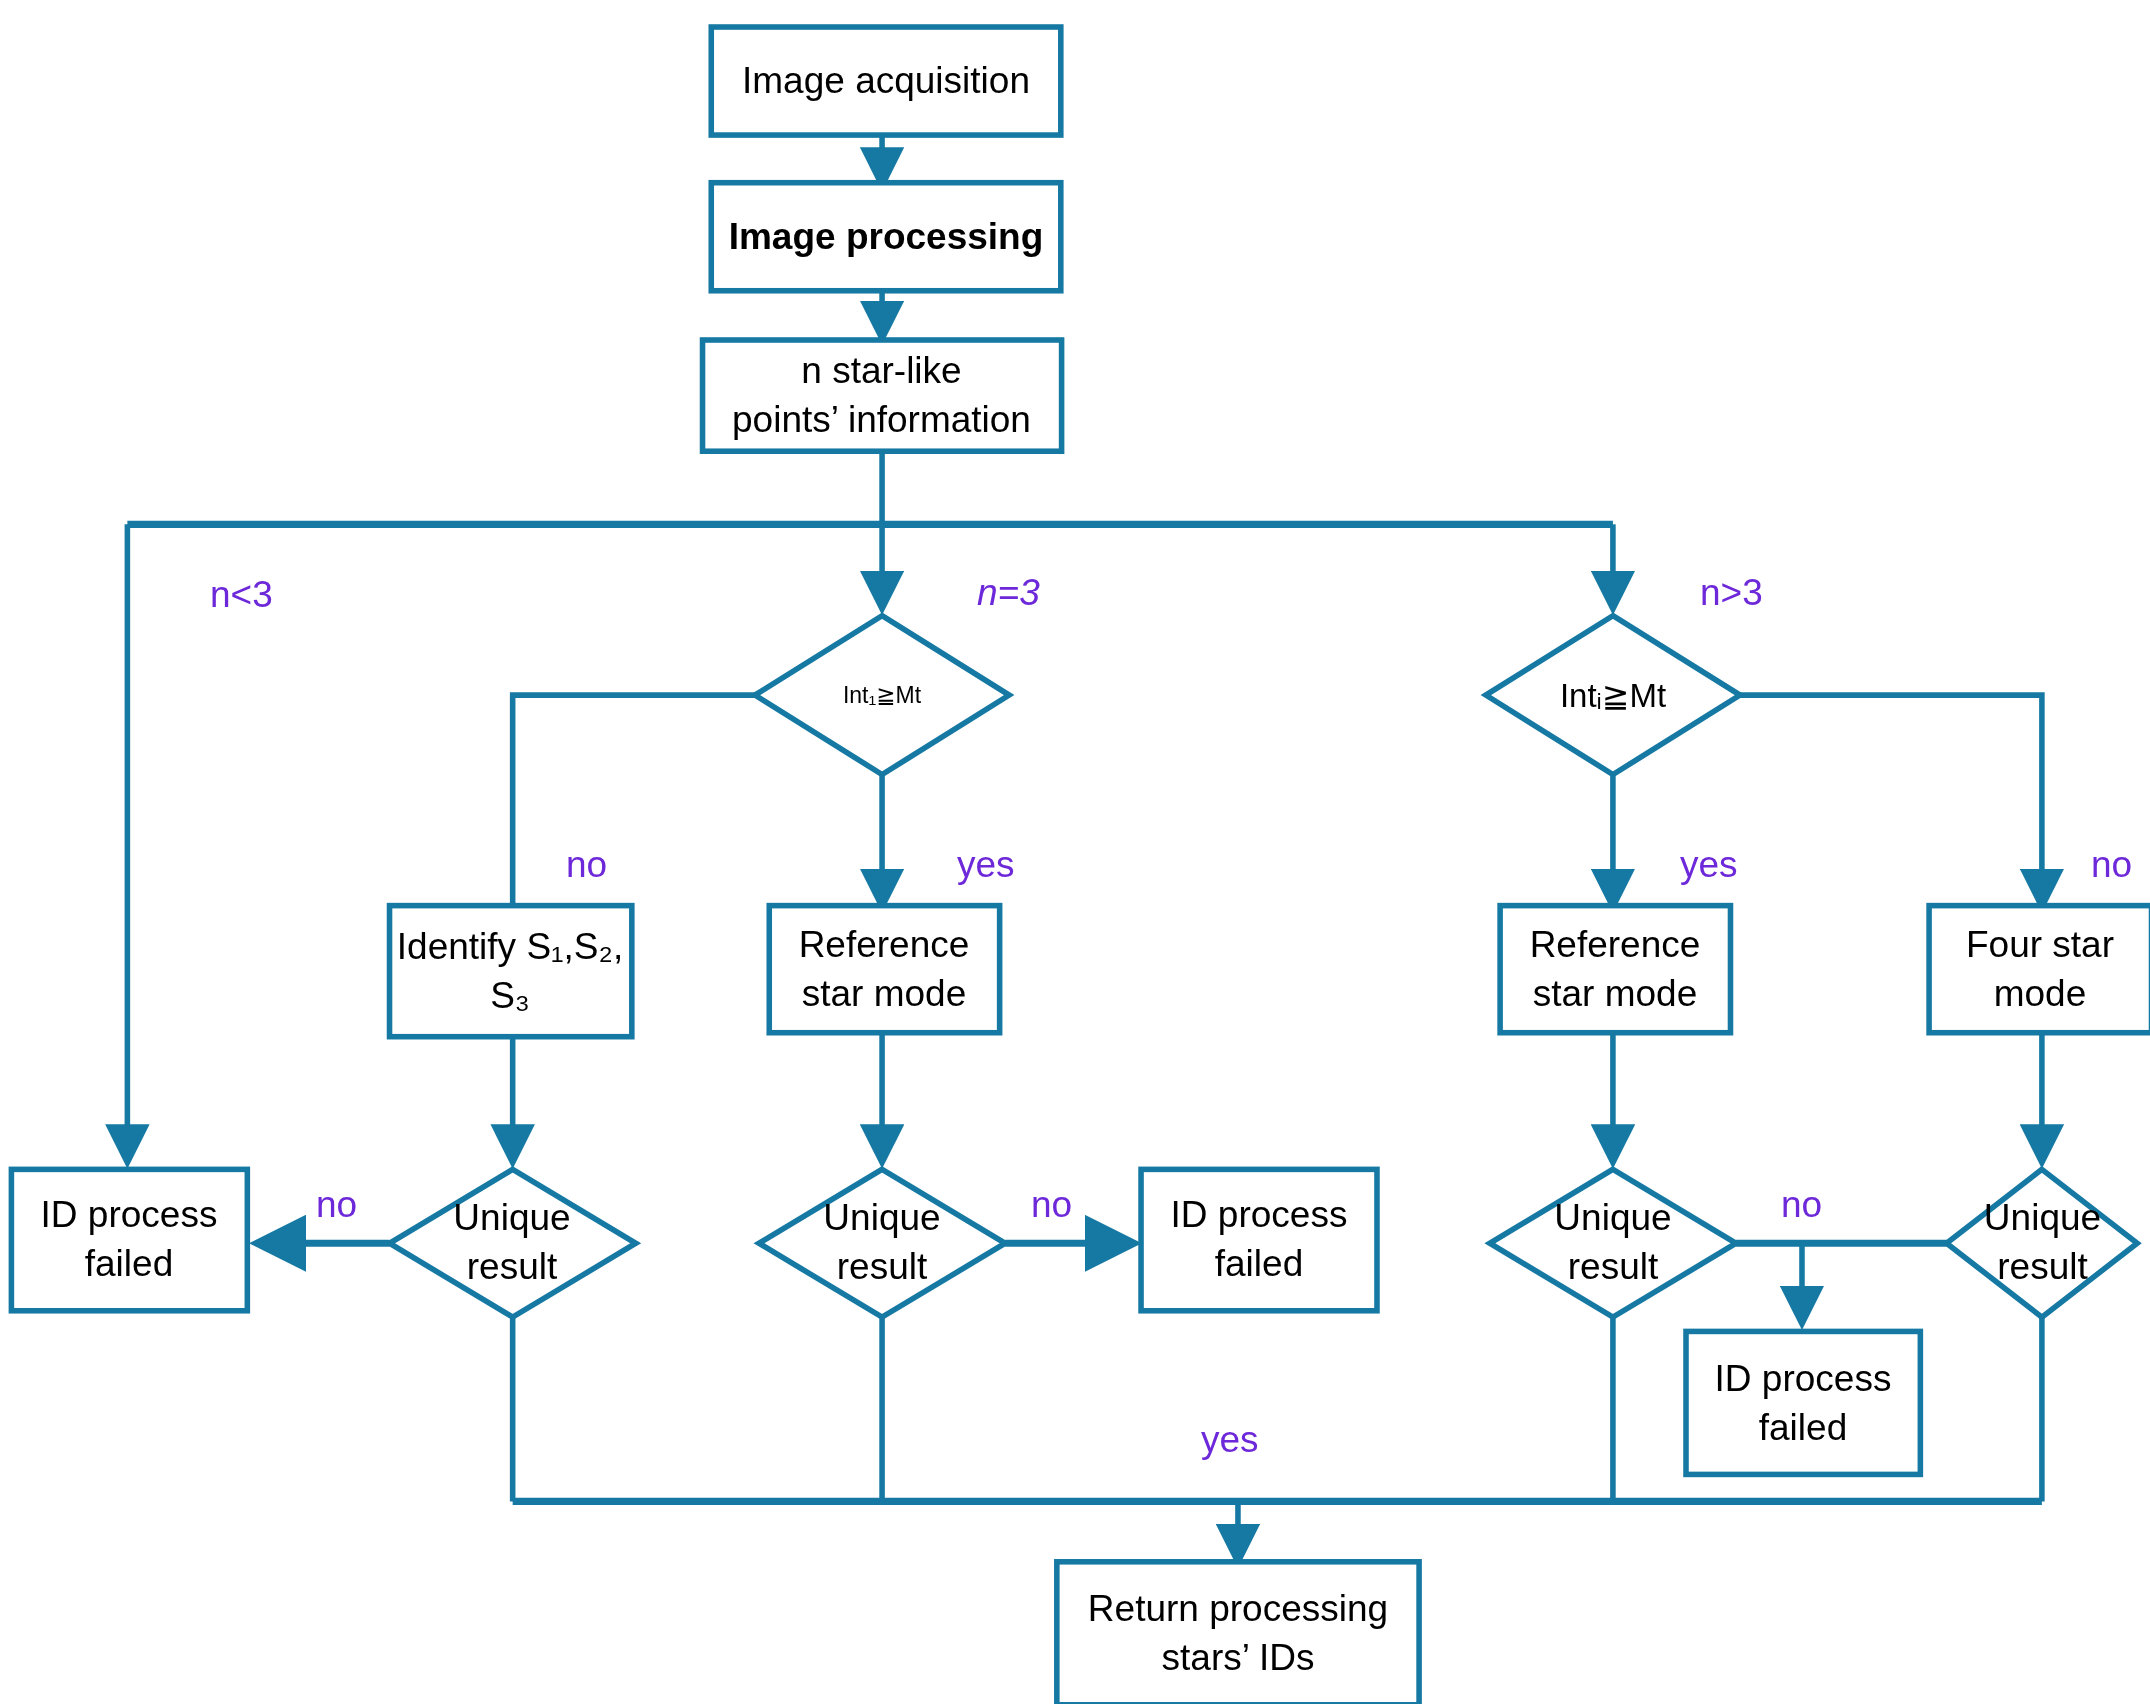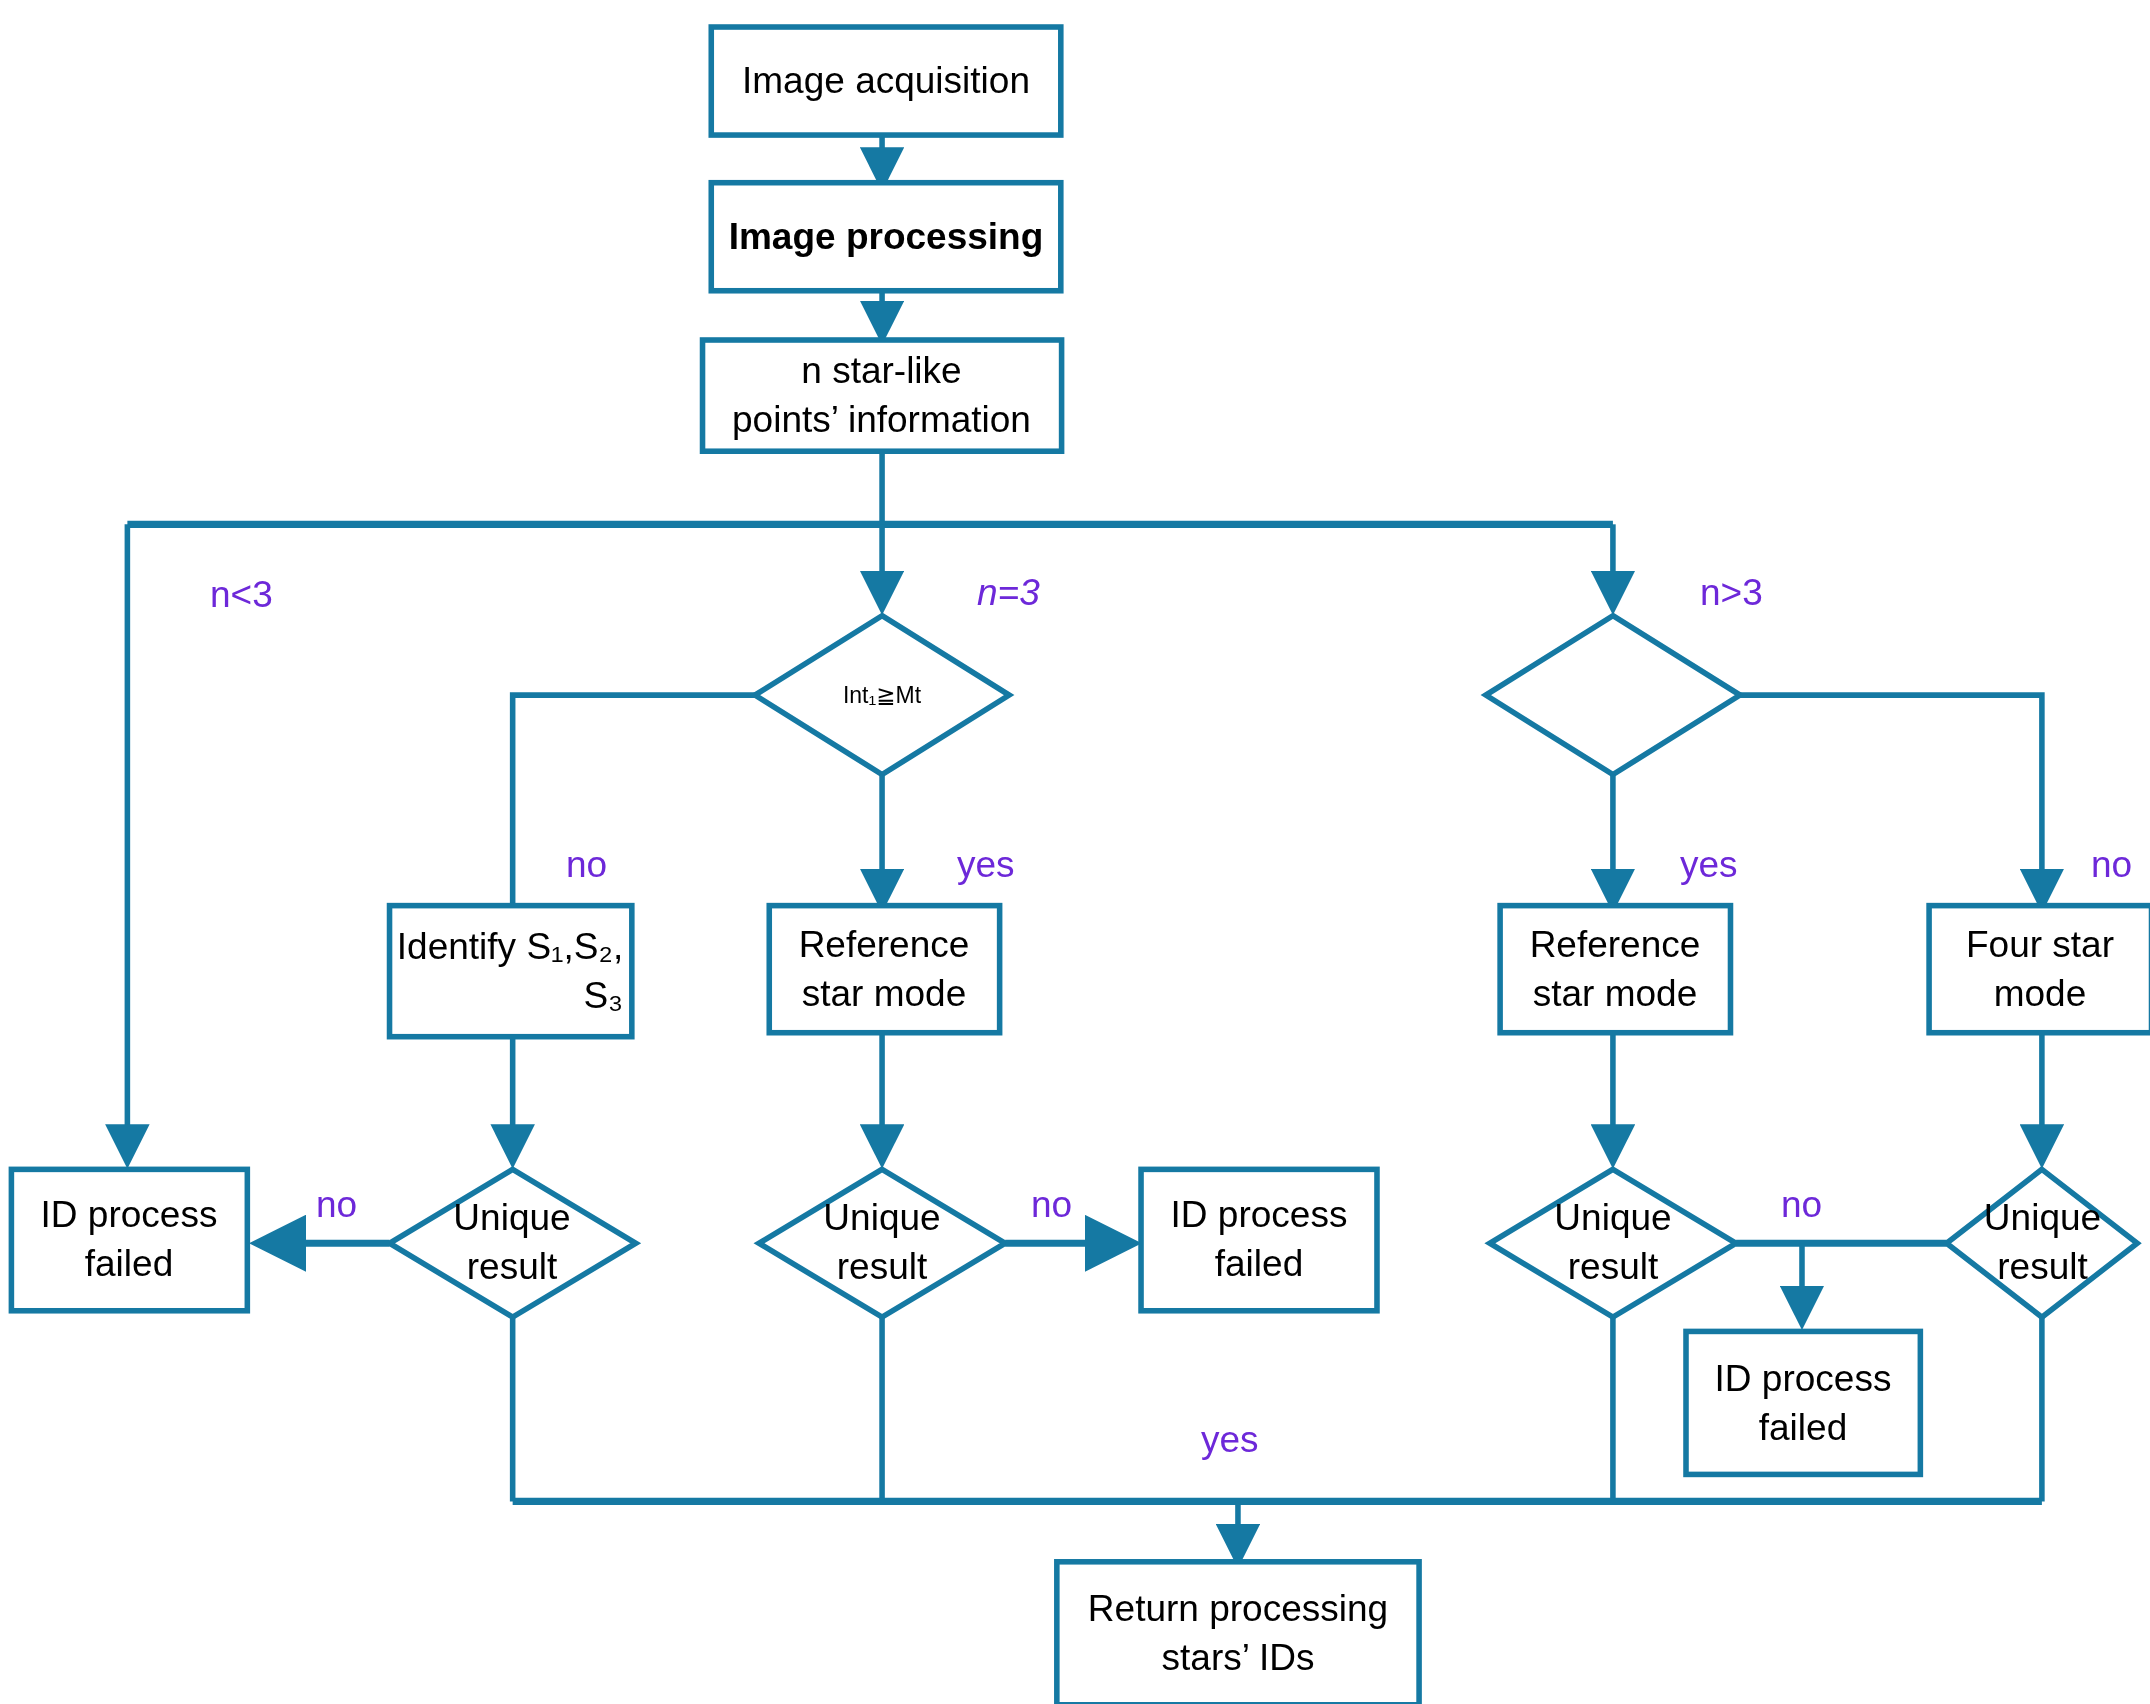--- a/index.html
+++ b/index.html
@@ -132,22 +132,23 @@
 
   <div class="node-label" style="left:711px; top:27px; width:350px; height:108px;">Image acquisition</div>
 
   <div class="node-label" style="left:711px; top:183px; width:350px; height:108px;font-weight:bold;">Image processing</div>
 
   <div class="node-label" style="left:702px; top:340px; width:359px; height:111px;">n star-like
 points’  information</div>
 
   <div class="node-label" style="left:755px; top:616px; width:254px; height:159px; font-size:23px;">Int₁≧Mt</div>
 
-
-  <div class="node-label" style="left:389px; top:906px; width:242px; height:131px;text-align:right;">Identify S₁,S₂,
+  <div class="node-label" style="left:1486px; top:616px; width:254px; height:159px; font-size:33px;">Intᵢ≧Mt</div>
+
+  <div class="node-label" style="left:389px; top:906px; width:242px; height:131px;">Identify S₁,S₂,
 S₃</div>
 
   <div class="node-label" style="left:769px; top:906px; width:230px; height:127px;">Reference
 star mode</div>
 
   <div class="node-label" style="left:1500px; top:906px; width:230px; height:127px;">Reference
 star mode</div>
 
   <div class="node-label" style="left:1929px; top:906px; width:222px; height:127px;">Four star
 mode</div>

